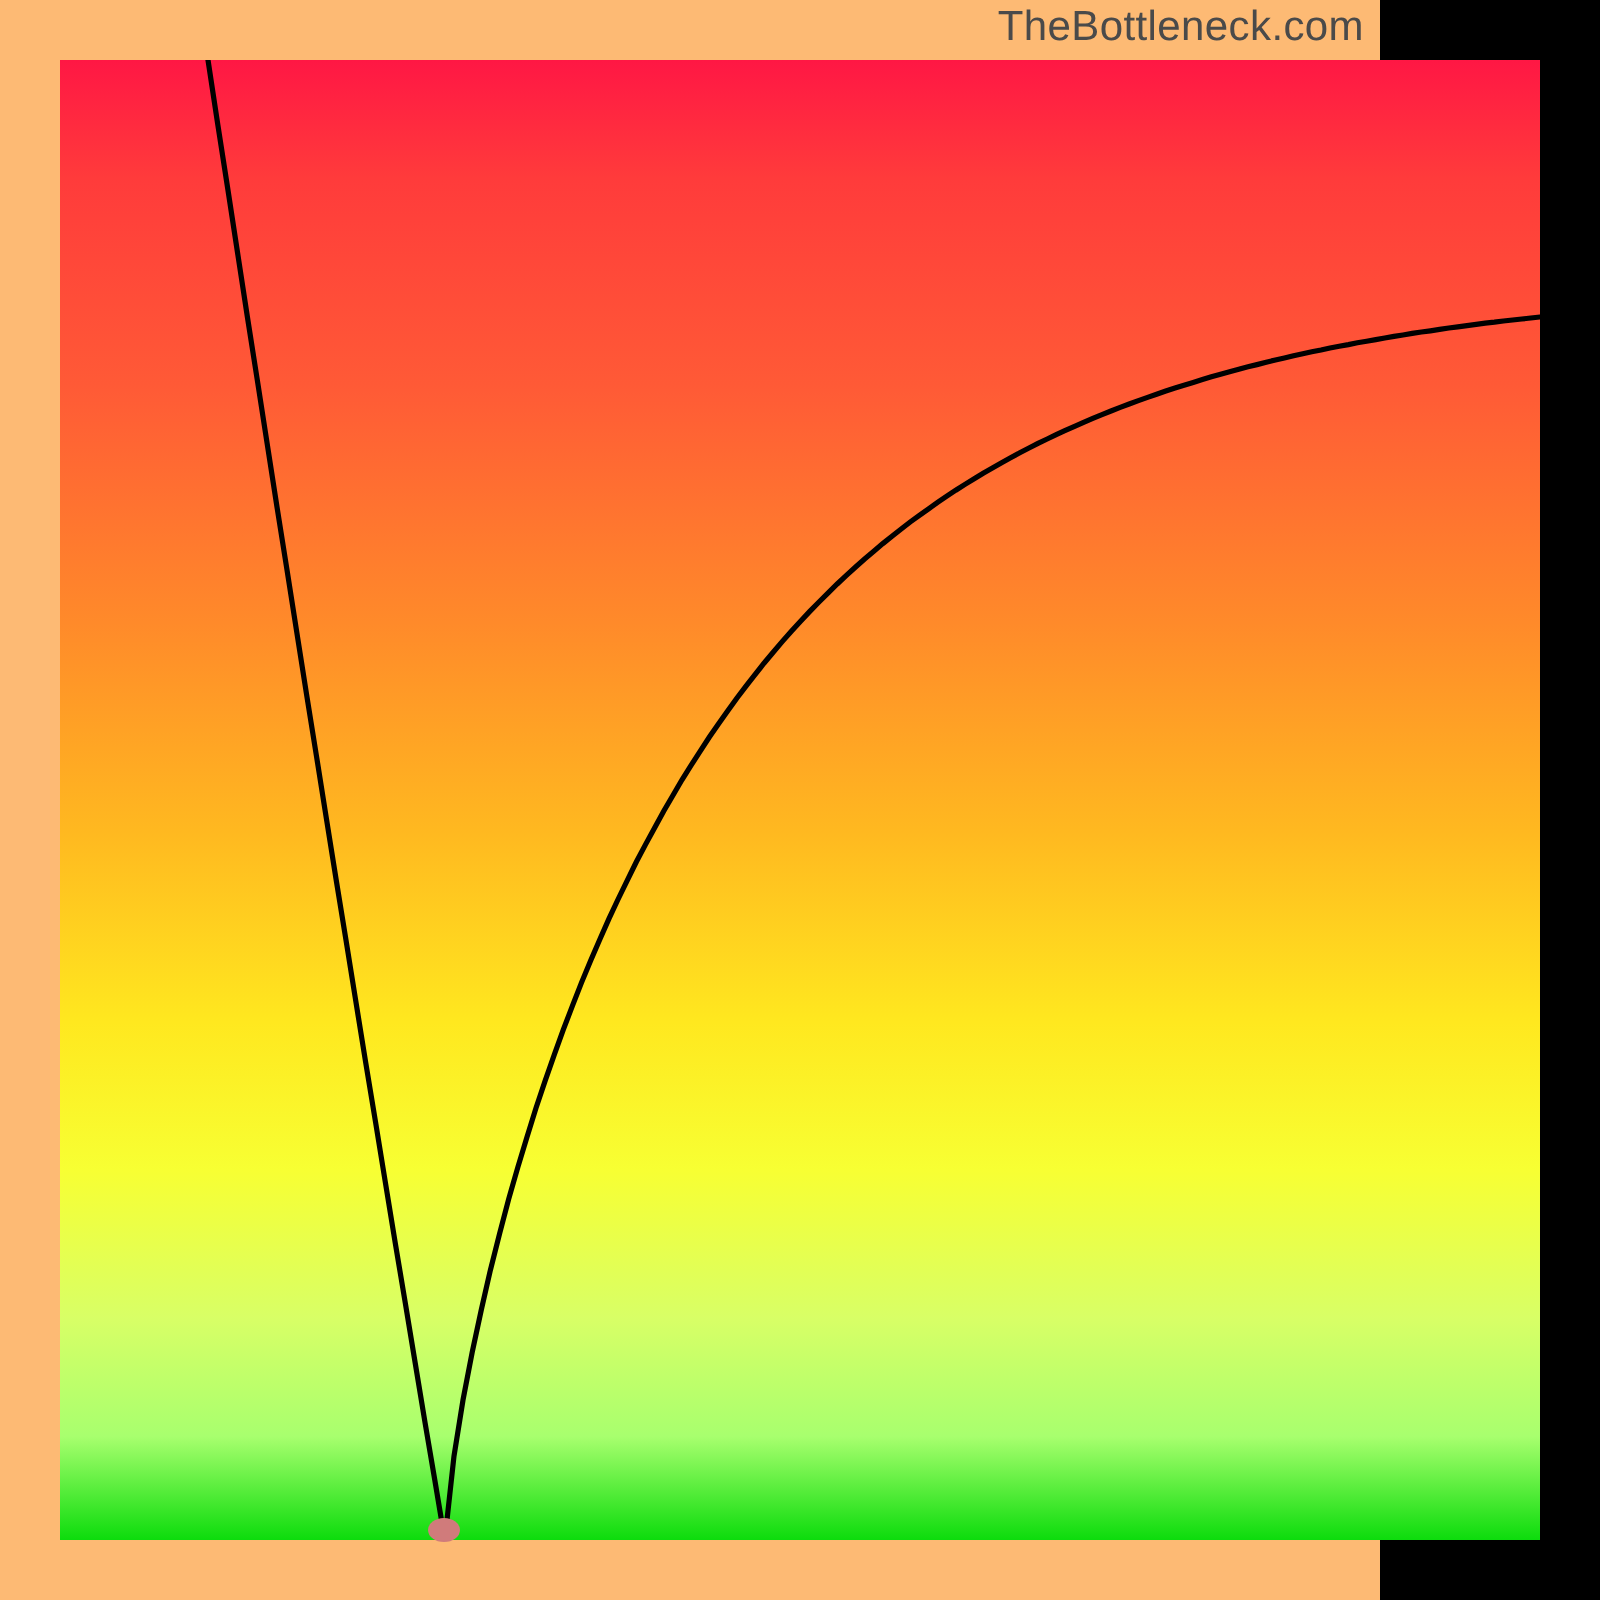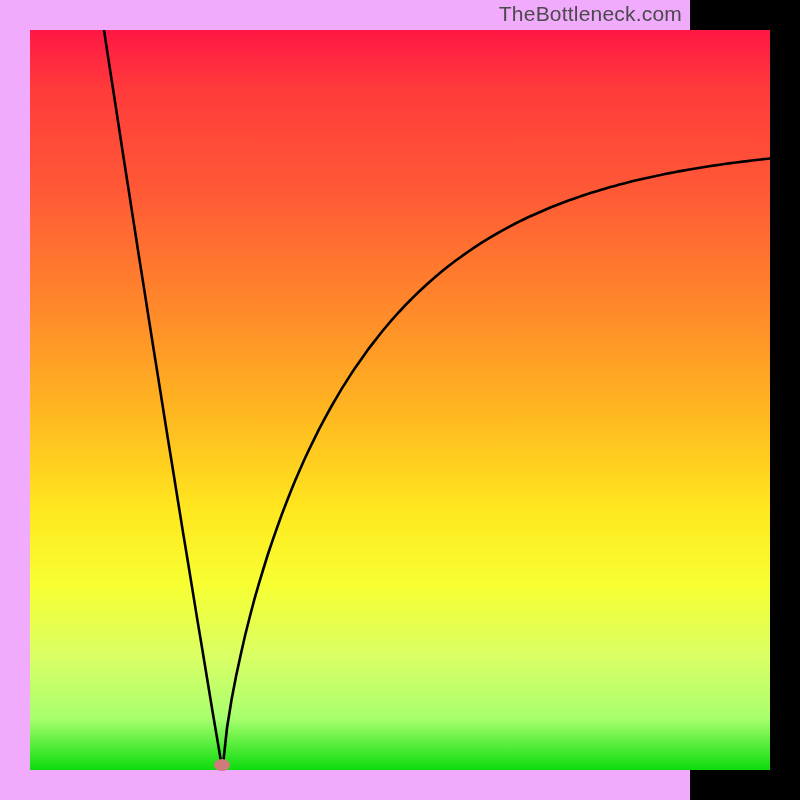--- a/index.html
+++ b/index.html
@@ -9,21 +9,21 @@
     height: 800px;
     overflow: hidden;
     background: #000;
     font-family: Arial, Helvetica, sans-serif;
   }
 
   .frame {
     position: relative;
     width: 690px;
     height: 800px;
-    background: #f0abfc;
+    background: #fdba74;
   }
 
   .plot-area {
     position: absolute;
     left: 30px;
     top: 30px;
     width: 740px;
     height: 740px;
     
     background: linear-gradient(

